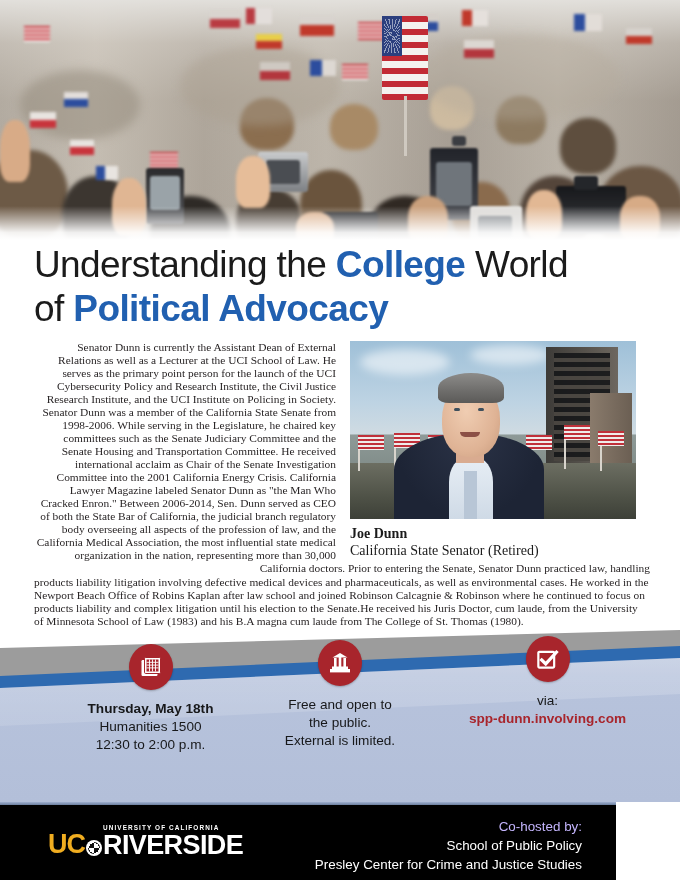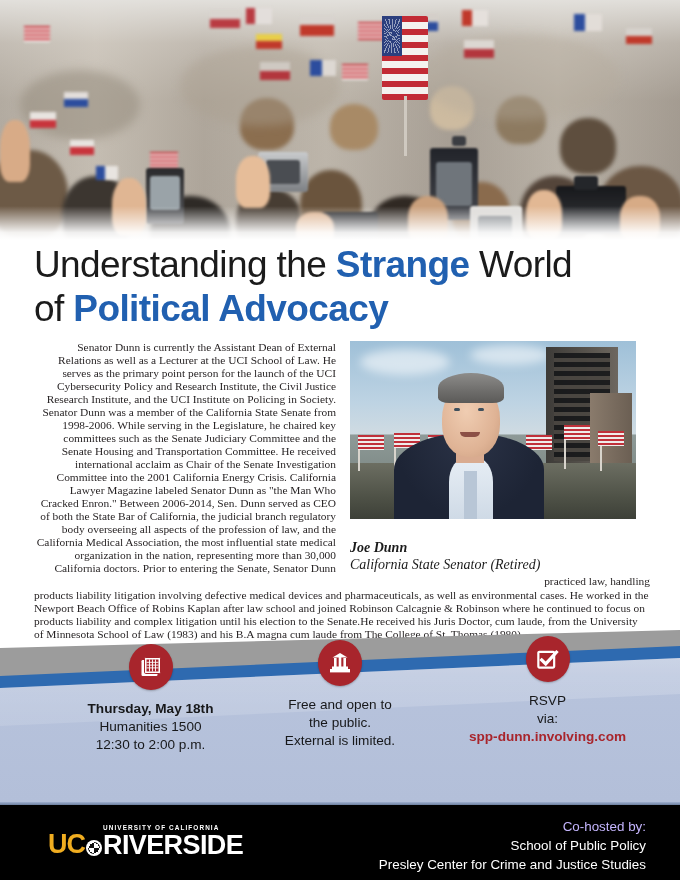--- a/index.html
+++ b/index.html
@@ -76,21 +76,21 @@
   .p-hair { position:absolute; left:44px; bottom:116px; width:66px; height:30px;
     border-radius:52% 52% 18% 18%;
     background:linear-gradient(180deg,#8d8c8a 0%,#6e6d6b 60%,#5b5a58 100%); }
   .p-eye { position:absolute; width:6px; height:3px; border-radius:2px; background:#3e4f5c; }
   .p-mouth { position:absolute; left:66px; bottom:82px; width:20px; height:5px;
     border-radius:0 0 10px 10px; background:#8c5046; }
 
   .bio { font-size:11.4px; line-height:13.0px; color:#231f20; text-align:right; }
   .bio p { margin:0; }
 
-  .speaker { clear:none; margin-top:20px;font-style:italic; }
+  .speaker { clear:none; margin-top:6px; }
   .speaker-name { font-size:14px; font-weight:700; color:#1b1b1b; line-height:17px; }
   .speaker-title { font-size:14px; color:#1b1b1b; line-height:18px; }
 
   .bio-tail { clear:both; font-size:11.4px; line-height:13.0px; color:#231f20; padding-top:1px; }
 
   
   .bands { position:absolute; left:0; top:630px; width:680px; height:172px; overflow:hidden; }
   .band-gray { position:absolute; left:0; top:0; width:100%; height:100%;
     background:#9c9c9c;
     clip-path:polygon(0 18px, 680px 0px, 680px 26px, 0 52px); }
@@ -119,21 +119,21 @@
   .b2 { position:relative; top:-44px; }
   .b3 { position:relative; top:-48px; }
   .itxt { font-family:"Liberation Sans", sans-serif; font-size:13.6px; line-height:18px; color:#17181a; }
   .itxt .strong { font-weight:700; }
   .link { font-family:"Liberation Sans", sans-serif; font-size:13.6px; font-weight:700; color:#a8252c; }
   .t1 { margin-top:-30px; }
   .t2 { margin-top:-34px; }
   .t3 { margin-top:-38px; }
 
   
-  .footer { position:absolute; left:0; top:802px; width:680px; height:78px; background:#000; }
+  .footer { position:absolute; left:0; top:802px; width:616px; height:78px; background:#000; }
   .footer-rule { position:absolute; left:0; top:0; width:100%; height:3px;
     background:linear-gradient(180deg,#9fb0cf,#6b7e9e); }
   .logo { position:absolute; left:48px; top:22px; height:34px; display:flex; align-items:flex-end; }
   .logo-uc { font-family:"Liberation Sans", sans-serif; font-weight:700; font-size:27px;
     color:#f0ad20; letter-spacing:-1px; line-height:27px; }
   .logo-seal { width:16px; height:16px; border-radius:50%; margin:0 0 2px 1px; position:relative;
     background:#fff; }
   .logo-seal::before { content:""; position:absolute; inset:2px; border-radius:50%;
     background:repeating-conic-gradient(#111 0 6deg, #fff 6deg 12deg); }
   .logo-right { display:flex; flex-direction:column; margin-left:1px; }
@@ -217,21 +217,21 @@
     <div class="hand" style="left:236px;top:156px;width:34px;height:52px;background:#e6bd99;"></div>
     <div class="hand" style="left:296px;top:212px;width:38px;height:34px;background:#dcb08c;"></div>
     <div class="hand" style="left:408px;top:196px;width:40px;height:48px;background:#caa07c;"></div>
     <div class="hand" style="left:526px;top:190px;width:36px;height:50px;background:#e2b894;"></div>
     <div class="hand" style="left:620px;top:196px;width:40px;height:46px;background:#d7ab86;"></div>
 
     <div class="hero-fade"></div>
   </div>
 
   <div class="title-wrap">
-    <div class="title"><span>Understanding the </span><span class="blue">Strange</span><span> World</span></div>
+    <div class="title"><span>Understanding the </span><span class="blue">College</span><span> World</span></div>
     <div class="title"><span>of </span><span class="blue">Political Advocacy</span></div>
   </div>
 
   <div class="content">
 
     <div style="float:right;width:300px;margin-left:14px;">
       <div class="portrait" style="float:none;margin:0;">
         <div class="p-sky"></div>
         <div class="p-cloud" style="left:10px;top:8px;width:90px;height:26px;"></div>
         <div class="p-cloud" style="left:120px;top:4px;width:80px;height:20px;"></div>
@@ -330,21 +330,20 @@
 
     <div class="col col-3">
       <div class="badge b3">
         <svg width="25" height="25" viewBox="0 0 24 24" aria-hidden="true">
           <rect x="3.2" y="4.6" width="15.2" height="15.2" rx="1" fill="none" stroke="#ffffff" stroke-width="2.1"></rect>
           <path d="M6.4 12.4 L10.3 16.2 L20.6 5.0" fill="none" stroke="#ffffff" stroke-width="3.1" stroke-linecap="square"></path>
           <path d="M6.4 12.4 L10.3 16.2 L20.6 5.0" fill="none" stroke="#a8252c" stroke-width="1.0" stroke-linecap="square" opacity="0"></path>
         </svg>
       </div>
       <div class="itxt t3">
-        <div>RSVP</div>
         <div>via:</div>
         <div class="link">spp-dunn.involving.com</div>
       </div>
     </div>
   </div>
 
   <div class="footer">
     <div class="footer-rule"></div>
 
     <div class="logo">

